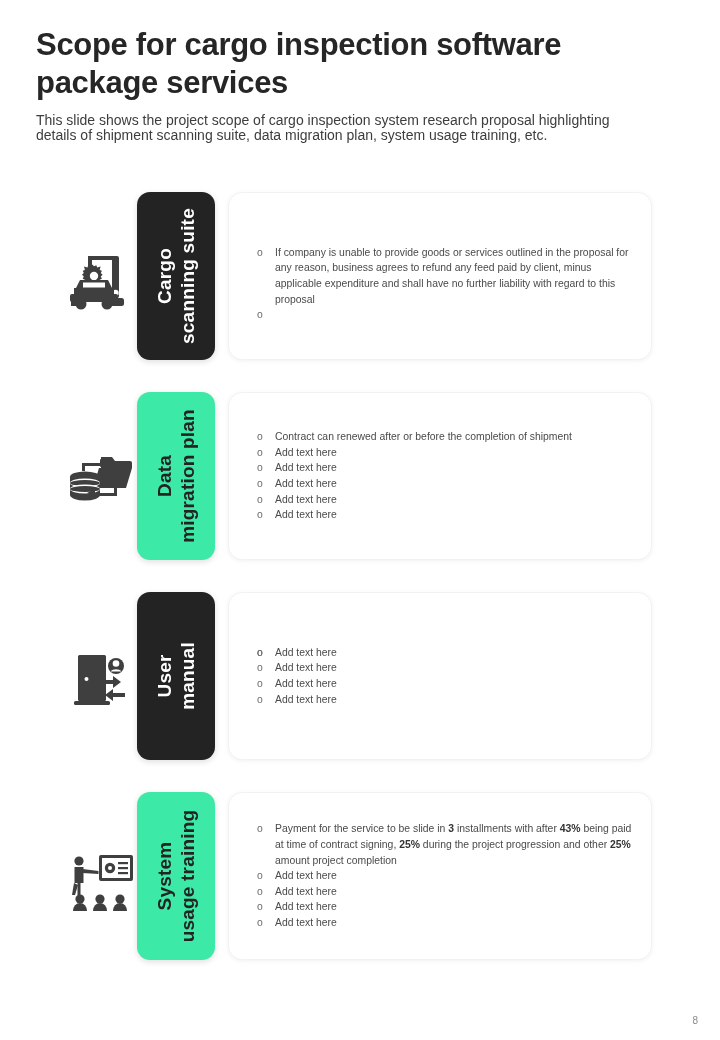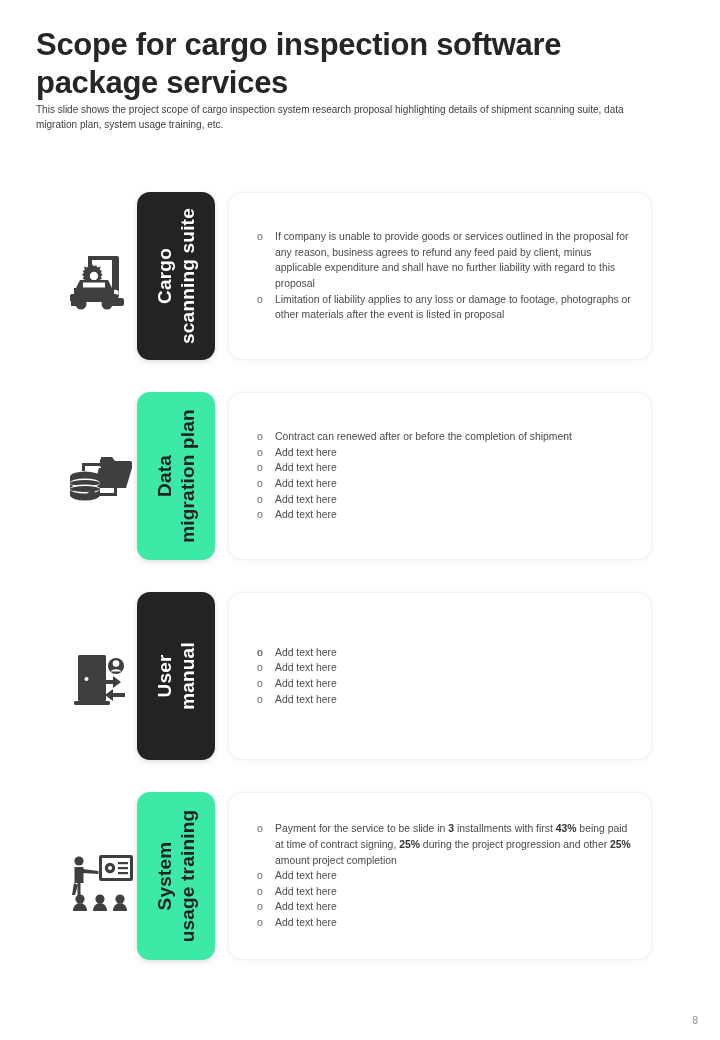--- a/index.html
+++ b/index.html
@@ -33,21 +33,22 @@
     width: 620px;
   }
   .title {
     font-size: 31px;
     line-height: 38px;
     font-weight: bold;
     color: #262626;
     letter-spacing: -0.3px;
   }
   .subtitle {
-    font-size: 10px;
+    margin-top: 11px;
+    font-size: 14px;
     line-height: 15px;
     color: #3d3d3d;
     width: 608px;
   }
 
   
   .rows {
     position: absolute;
     left: 0;
     top: 180px;
@@ -176,21 +177,21 @@
       <rect x="5" y="56" width="7" height="6"></rect>
       <rect x="44" y="56" width="7" height="6"></rect>
     </svg>
         </div>
         <div class="label-card dark">
           <div class="label-text">Cargo<br>scanning suite</div>
         </div>
         <div class="content-card">
           <ul class="bullets">
             <li><span class="marker">o</span><span><span>If company is unable to provide  goods or services  outlined in the proposal for  any reason, business agrees  to refund  any feed  paid  by client, minus applicable  expenditure  and  shall have  no further  liability with  regard  to this proposal</span></span></li>
-            <li><span class="marker">o</span><span><span>Limitation of liability applies to any loss or damage to footage, photographs  or other materials  after the event  is listed in proposal</span></span></li>
+            <li><span class="marker">o</span></li>
           </ul>
         </div>
       </div>
       <div class="row">
         <div class="icon-cell">
     <svg width="66" height="62" viewBox="0 0 66 62" fill="#3f3f3f">
       <path d="M34 8 h11 l3 4 h15 a2 2 0 0 1 2 2 v5 h-31z"></path>
       <path d="M32 19 h33 l-6 20 h-33z"></path>
       <ellipse cx="18" cy="28" rx="15" ry="5.5"></ellipse>
       <rect x="3" y="28" width="30" height="18"></rect>
@@ -268,21 +269,21 @@
       <path d="M28 62 a7 8 0 0 1 14 0z"></path>
       <circle cx="55" cy="50" r="4.6"></circle>
       <path d="M48 62 a7 8 0 0 1 14 0z"></path>
     </svg>
         </div>
         <div class="label-card green">
           <div class="label-text">System<br>usage training</div>
         </div>
         <div class="content-card">
           <ul class="bullets">
-            <li><span class="marker">o</span><span><span>Payment for the service  to be slide  in </span><b>3</b><span> installments with first </span><b>43%</b><span>  being  paid  at time of contract  signing, </span><b>25%</b><span> during  the project  progression  and  other </span><b>25%</b><span>  amount project completion</span></span></li>
+            <li><span class="marker">o</span><span><span>Payment for the service  to be slide  in </span><b>3</b><span> installments with after </span><b>43%</b><span>  being  paid  at time of contract  signing, </span><b>25%</b><span> during  the project  progression  and  other </span><b>25%</b><span>  amount project completion</span></span></li>
             <li><span class="marker">o</span><span><span>Add text here</span></span></li>
             <li><span class="marker">o</span><span><span>Add text here</span></span></li>
             <li><span class="marker">o</span><span><span>Add text here</span></span></li>
             <li><span class="marker">o</span><span><span>Add text here</span></span></li>
           </ul>
         </div>
       </div>
     </div>
 
   <div class="page-number">8</div>

